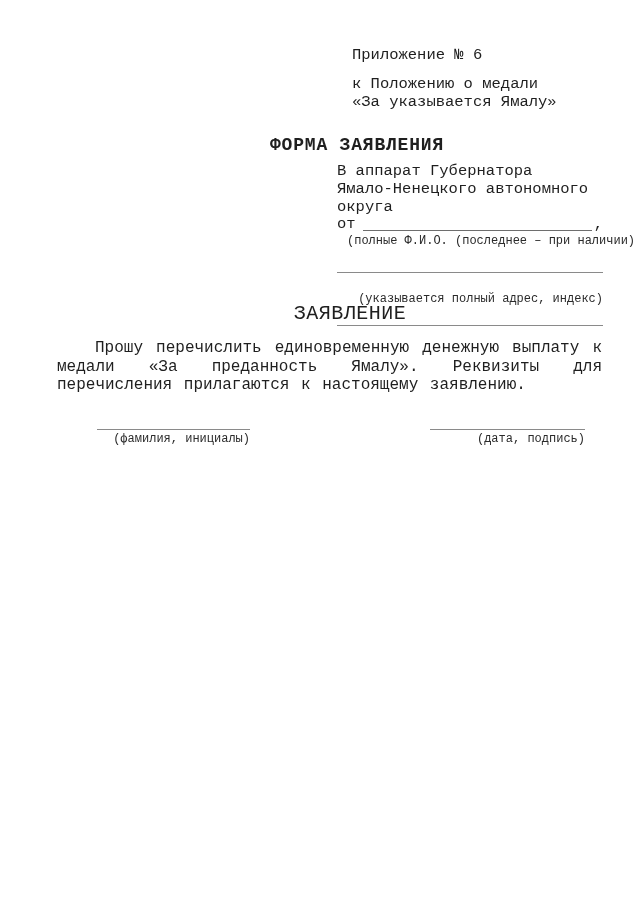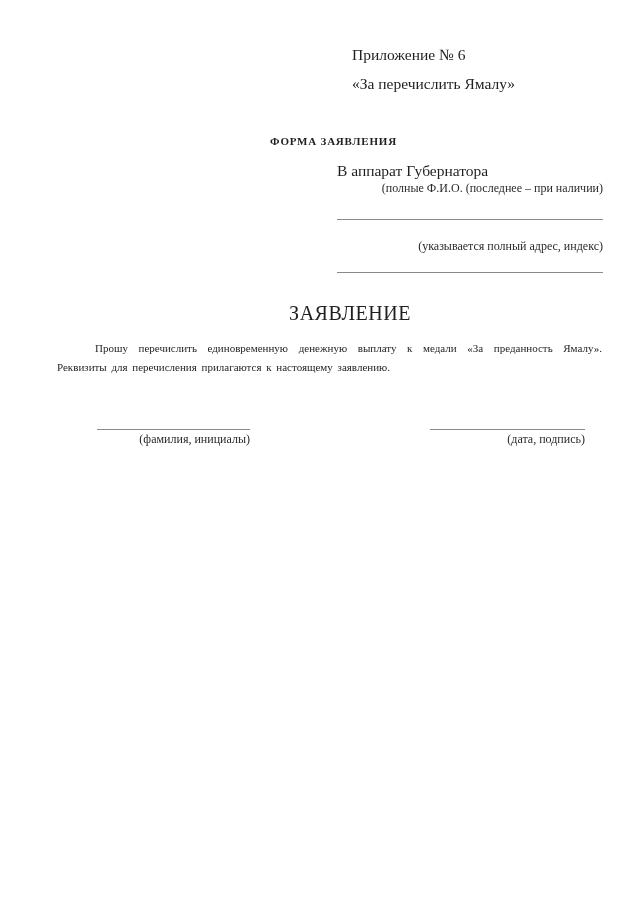--- a/index.html
+++ b/index.html
@@ -5,38 +5,38 @@
   html, body {
     margin: 0;
     padding: 0;
     background: #ffffff;
   }
   .page {
     position: relative;
     width: 640px;
     height: 857px;
     background: #ffffff;
-    font-family: Liberation Serif, serif;
+    font-family: Liberation Mono, monospace;
     color: #1f1f1f;
     overflow: hidden;
   }
   .annex {
     position: absolute;
     left: 352px;
     top: 46px;
     width: 250px;
     font-size: 15.5px;
     line-height: 18px;
   }
   .annex .annex-line1 { margin-bottom: 11px; }
   .form-title {
     position: absolute;
     left: 270px;
     top: 135px;
-    font-size: 11px;
+    font-size: 18px;
     font-weight: bold;
     letter-spacing: 0.8px;
     white-space: nowrap;
   }
   .addressee {
     position: absolute;
     left: 337px;
     top: 162px;
     width: 266px;
     font-size: 15.5px;
@@ -76,21 +76,21 @@
     width: 576px;
     text-align: center;
     font-size: 20px;
     letter-spacing: 0.5px;
   }
   .statement-body {
     position: absolute;
     left: 57px;
     top: 339px;
     width: 545px;
-    font-size: 11px;
+    font-size: 16px;
     line-height: 18.5px;
     text-align: justify;
     text-indent: 38px;
     word-spacing: 2px;
   }
   .sig-group {
     position: absolute;
     top: 424px;
   }
   .sig-left { left: 97px; width: 153px; }
@@ -101,27 +101,34 @@
   }
   .sig-hint { margin-top: 3px; }
 </style>
 </head>
 <body>
 
 <div class="page">
 
   <div class="annex">
     <div class="annex-line1">Приложение № 6</div>
-    <div>«За перечислить Ямалу»</div>
+    <div>к Положению о медали</div>
+    <div>«За указывается Ямалу»</div>
   </div>
 
   <div class="form-title">ФОРМА ЗАЯВЛЕНИЯ</div>
 
   <div class="addressee">
     <div>В аппарат Губернатора</div>
+    <div>Ямало-Ненецкого автономного округа</div>
+    <div class="from-row">
+      <span class="from-word">от</span>
+      <span class="fill-line"></span>
+      <span class="from-comma">,</span>
+    </div>
     <div class="hint fio-hint">(полные Ф.И.О. (последнее – при наличии)</div>
     <div class="blank-line first"></div>
     <div class="hint addr-hint">(указывается полный адрес, индекс)</div>
     <div class="blank-line second"></div>
   </div>
 
   <div class="statement-title">ЗАЯВЛЕНИЕ</div>
 
   <div class="statement-body">Прошу перечислить единовременную денежную выплату к медали «За преданность Ямалу». Реквизиты для перечисления прилагаются к настоящему заявлению.</div>
 

